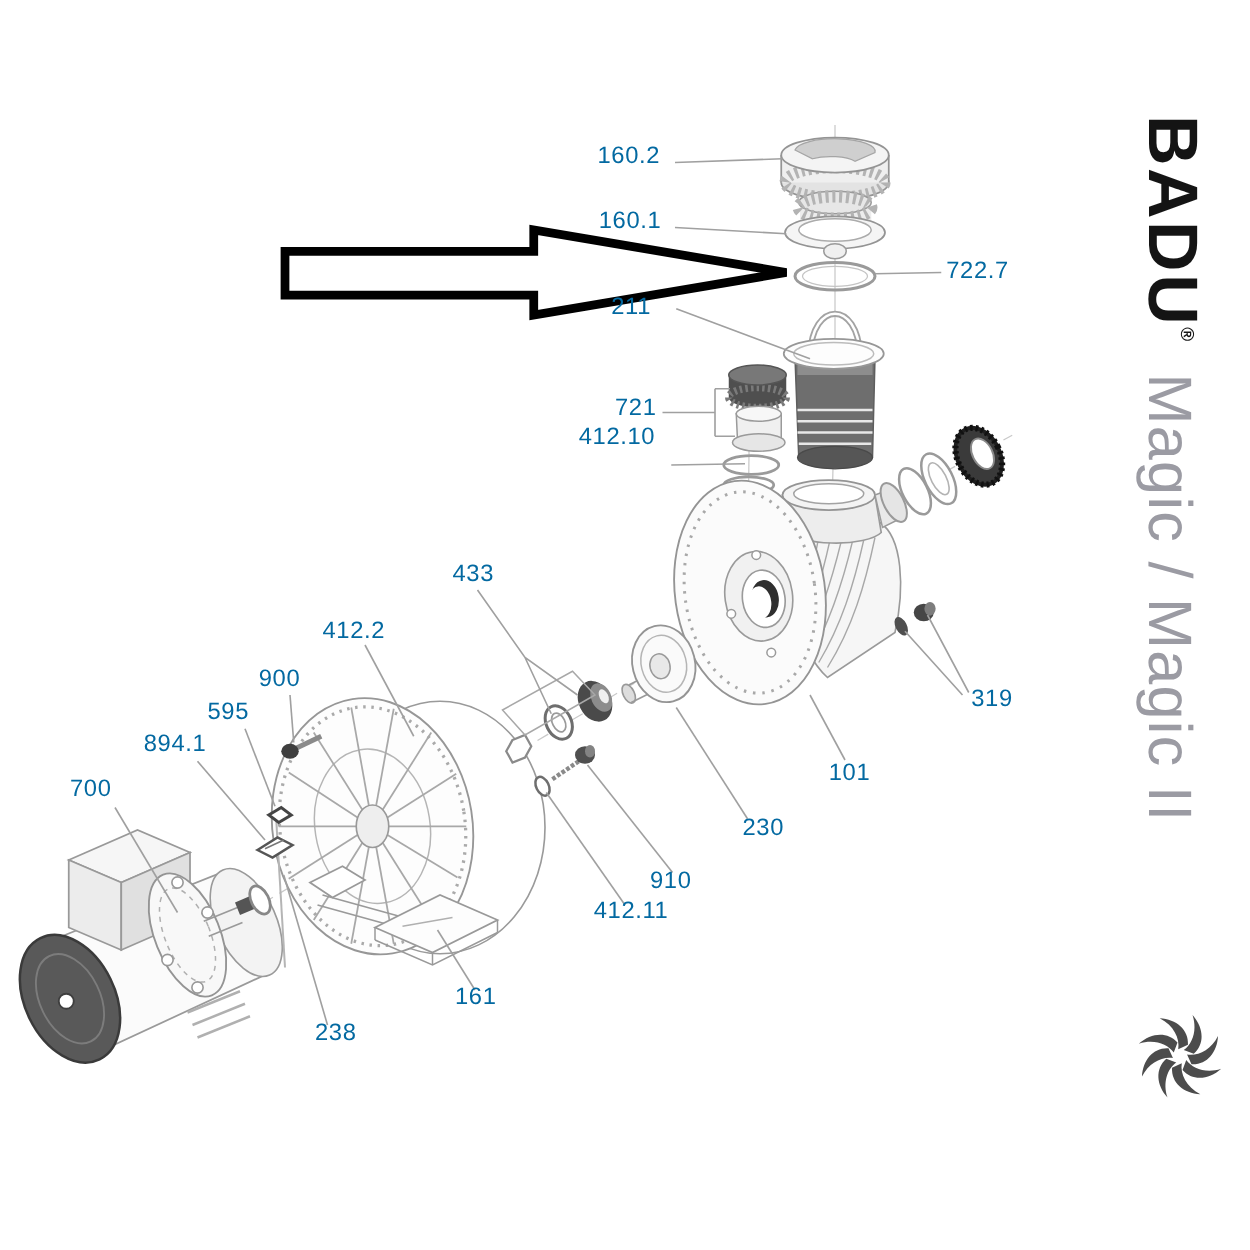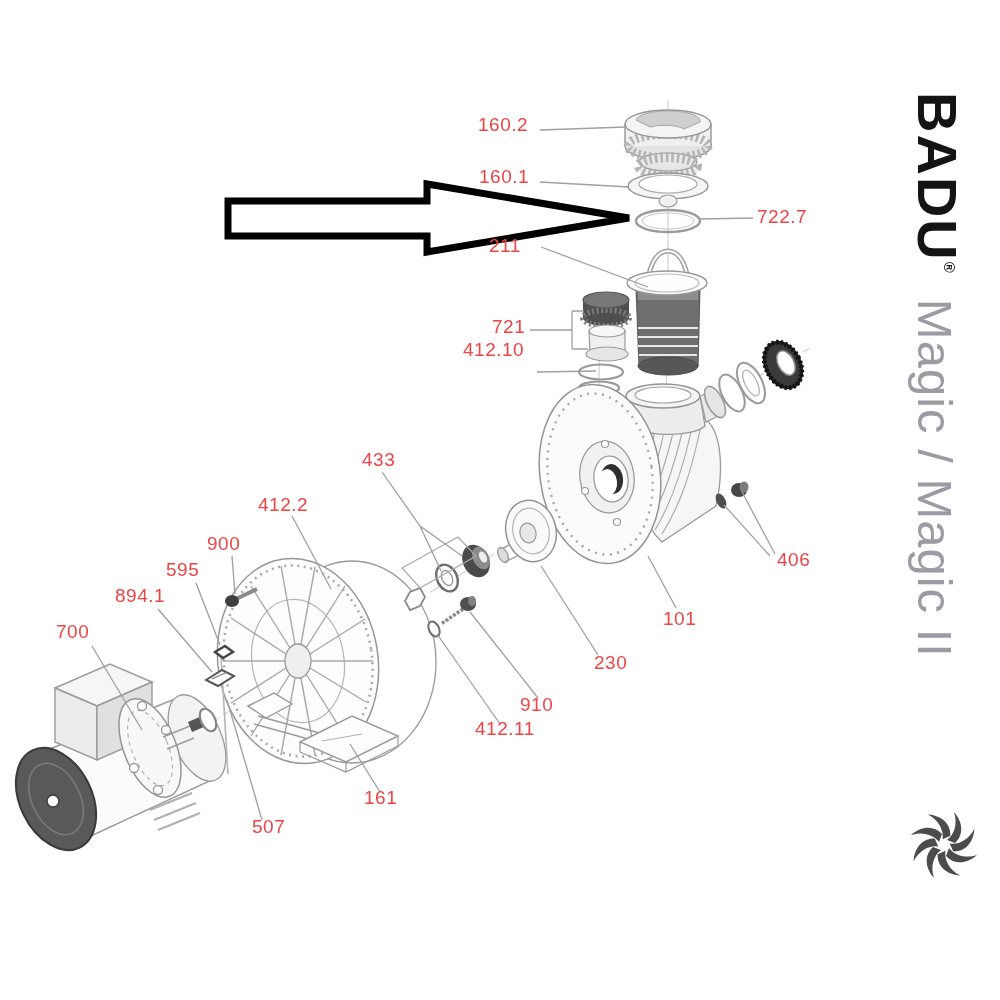--- a/index.html
+++ b/index.html
@@ -1,19 +1,19 @@
 <!DOCTYPE html>
 <html><head>
 <meta charset="utf-8">
 <style>
   html,body{margin:0;padding:0;background:#ffffff;}
   #stage{position:relative;width:1000px;height:1000px;background:#ffffff;overflow:hidden;
          font-family:"Liberation Sans",sans-serif;}
   #drawing{position:absolute;left:0;top:0;}
-  .plabel{position:absolute;color:#ef4444;font-size:19px;letter-spacing:.5px;white-space:nowrap;}
+  .plabel{position:absolute;color:#0369a1;font-size:19px;letter-spacing:.5px;white-space:nowrap;}
   .brand{position:absolute;top:92px;left:978px;transform-origin:0 0;transform:rotate(90deg);
          white-space:nowrap;line-height:58px;}
   .brand .badu{font-size:56px;font-weight:700;color:#141414;letter-spacing:2px;}
   .brand .reg{font-size:15px;font-weight:700;color:#141414;vertical-align:26px;}
   .brand .model{font-size:49px;font-weight:400;color:#9b9ba3;letter-spacing:1px;margin-left:26px;}
 </style>
 </head>
 <body>
 
 <div id="stage">
@@ -267,24 +267,24 @@
 <span class="plabel" style="left:489px;top:235px">211</span>
 <span class="plabel" style="left:492px;top:316px">721</span>
 <span class="plabel" style="left:463px;top:339px">412.10</span>
 <span class="plabel" style="left:362px;top:449px">433</span>
 <span class="plabel" style="left:258px;top:494px">412.2</span>
 <span class="plabel" style="left:207px;top:533px">900</span>
 <span class="plabel" style="left:166px;top:559px">595</span>
 <span class="plabel" style="left:115px;top:585px">894.1</span>
 <span class="plabel" style="left:56px;top:621px">700</span>
 <span class="plabel" style="left:663px;top:608px">101</span>
-<span class="plabel" style="left:777px;top:549px">406</span>
+<span class="plabel" style="left:777px;top:549px">319</span>
 <span class="plabel" style="left:594px;top:652px">230</span>
 <span class="plabel" style="left:520px;top:694px">910</span>
 <span class="plabel" style="left:475px;top:718px">412.11</span>
 <span class="plabel" style="left:364px;top:787px">161</span>
-<span class="plabel" style="left:252px;top:816px">507</span>
+<span class="plabel" style="left:252px;top:816px">238</span>
 
 <div class="brand">
   <span class="badu">BADU</span><span class="reg">®</span><span class="model">Magic / Magic II</span>
 </div>
 
 </div>
 
 </body></html>

